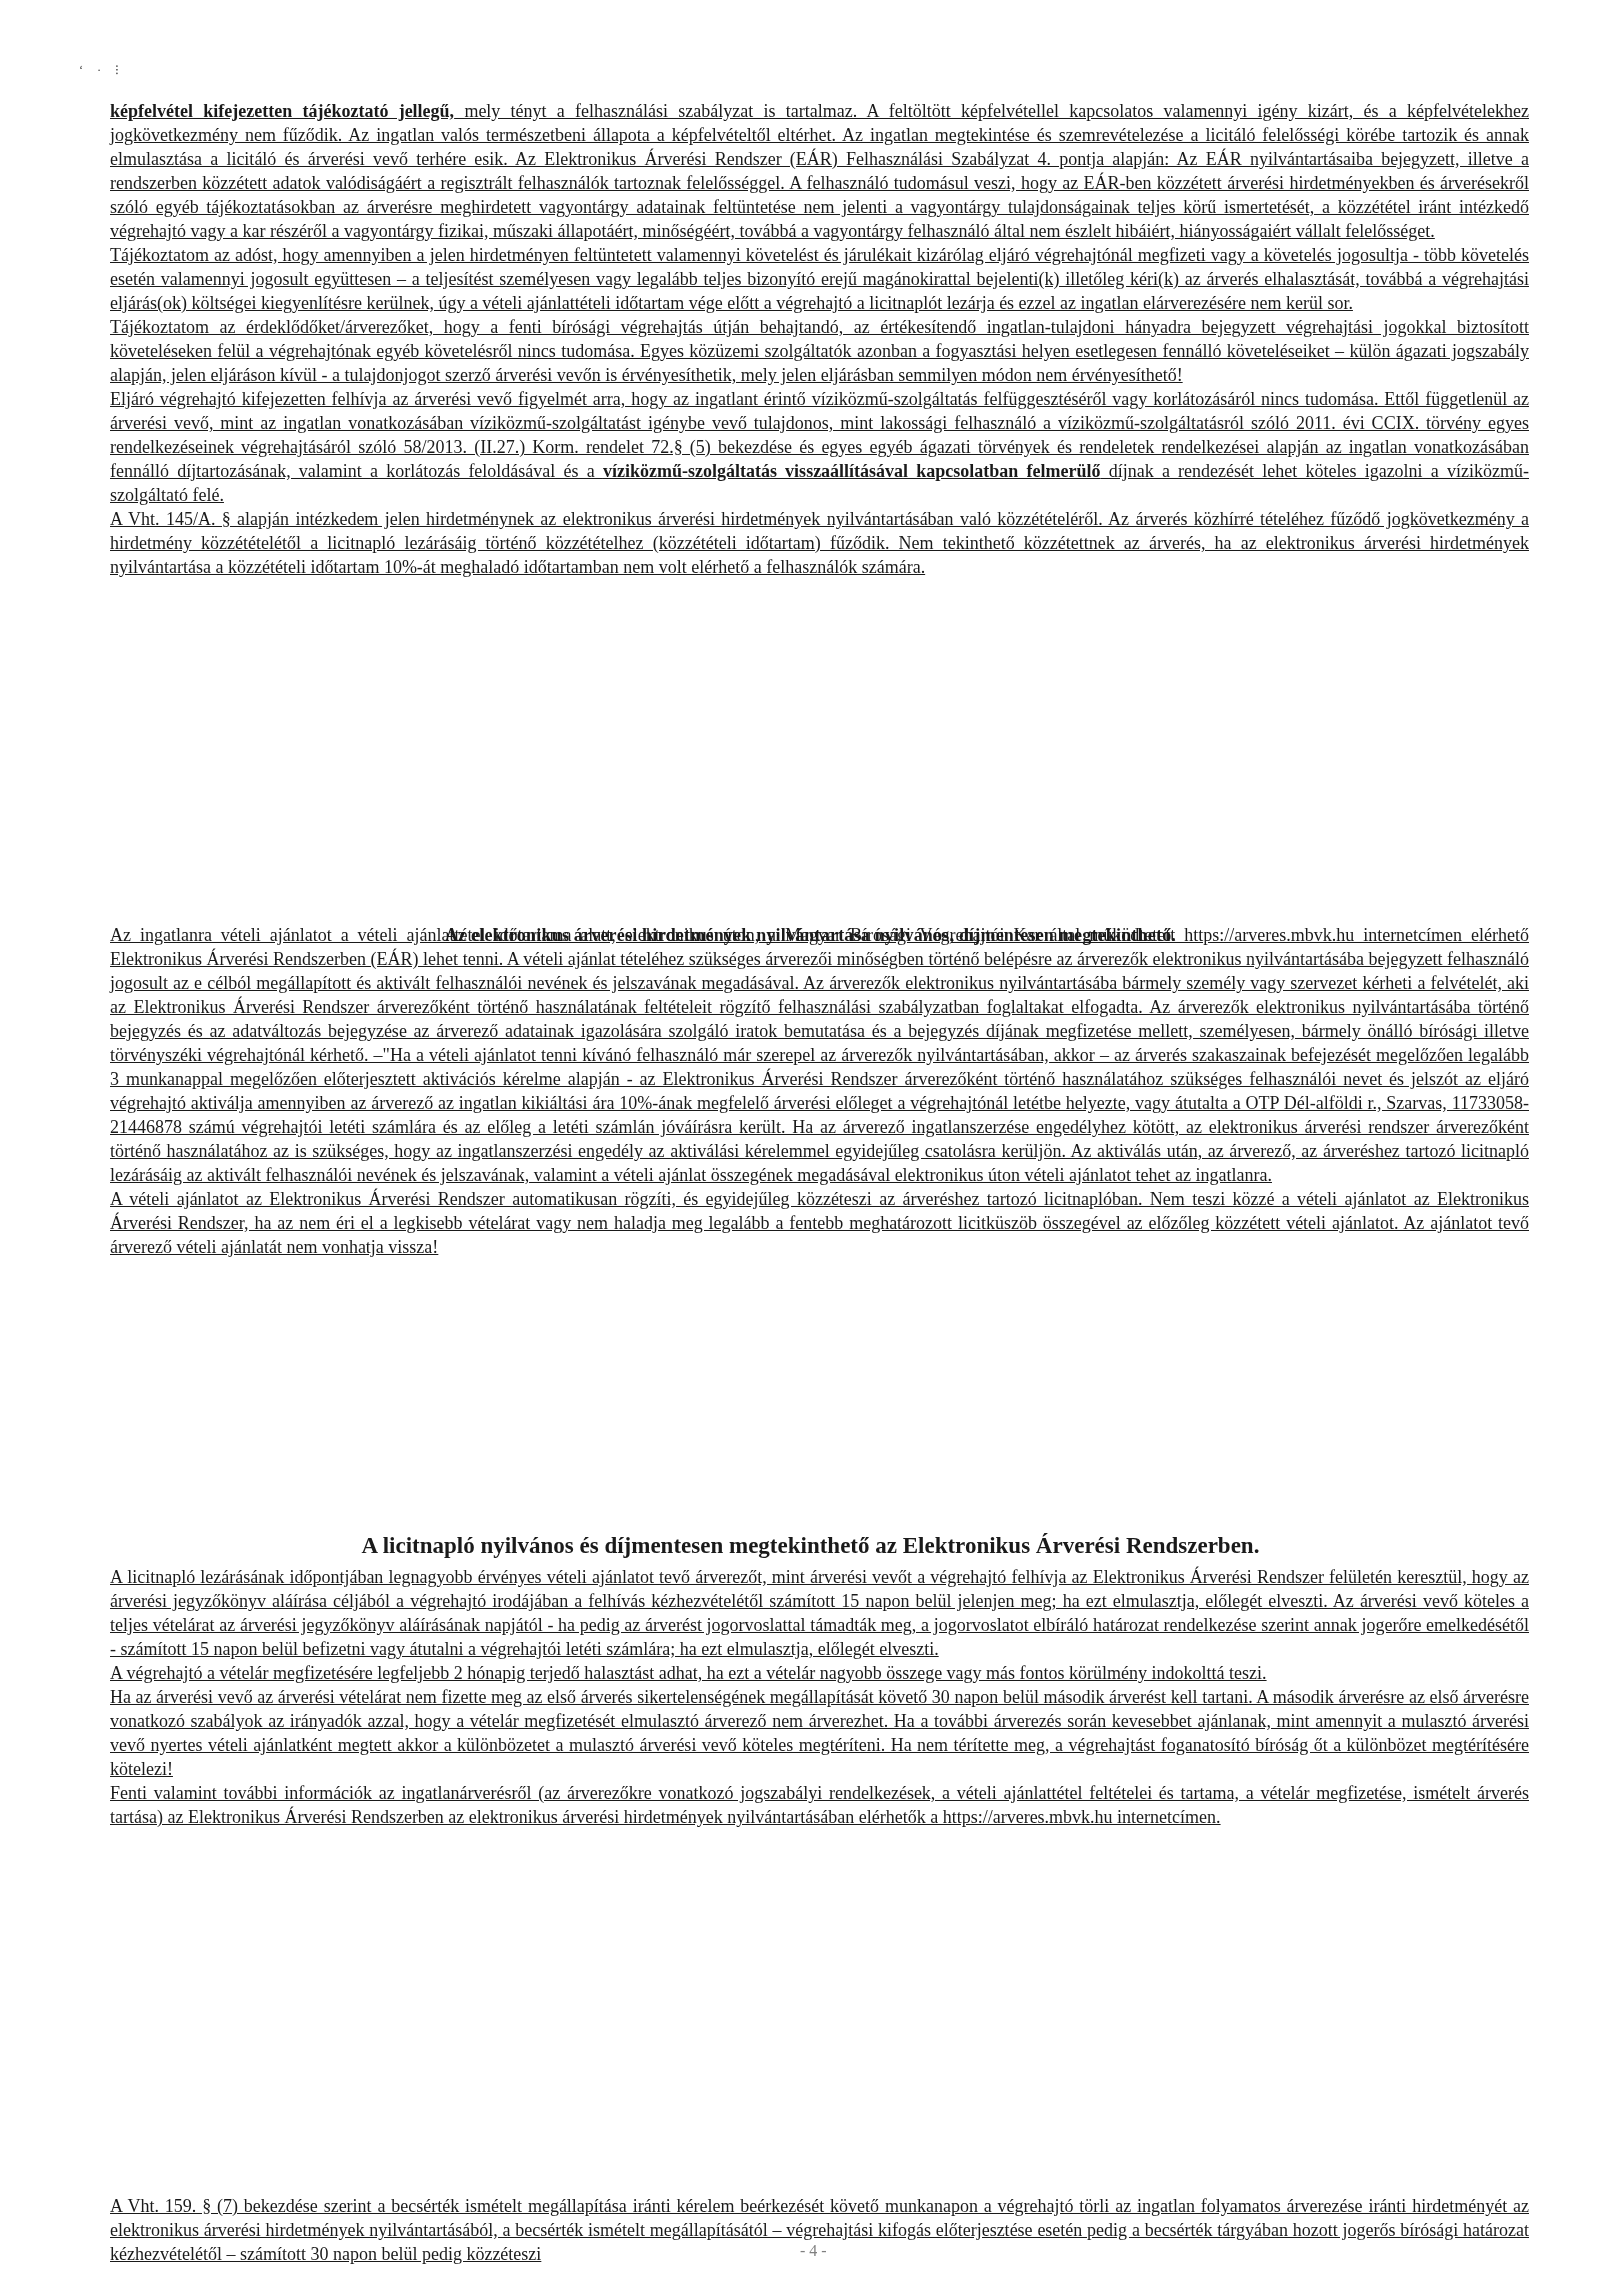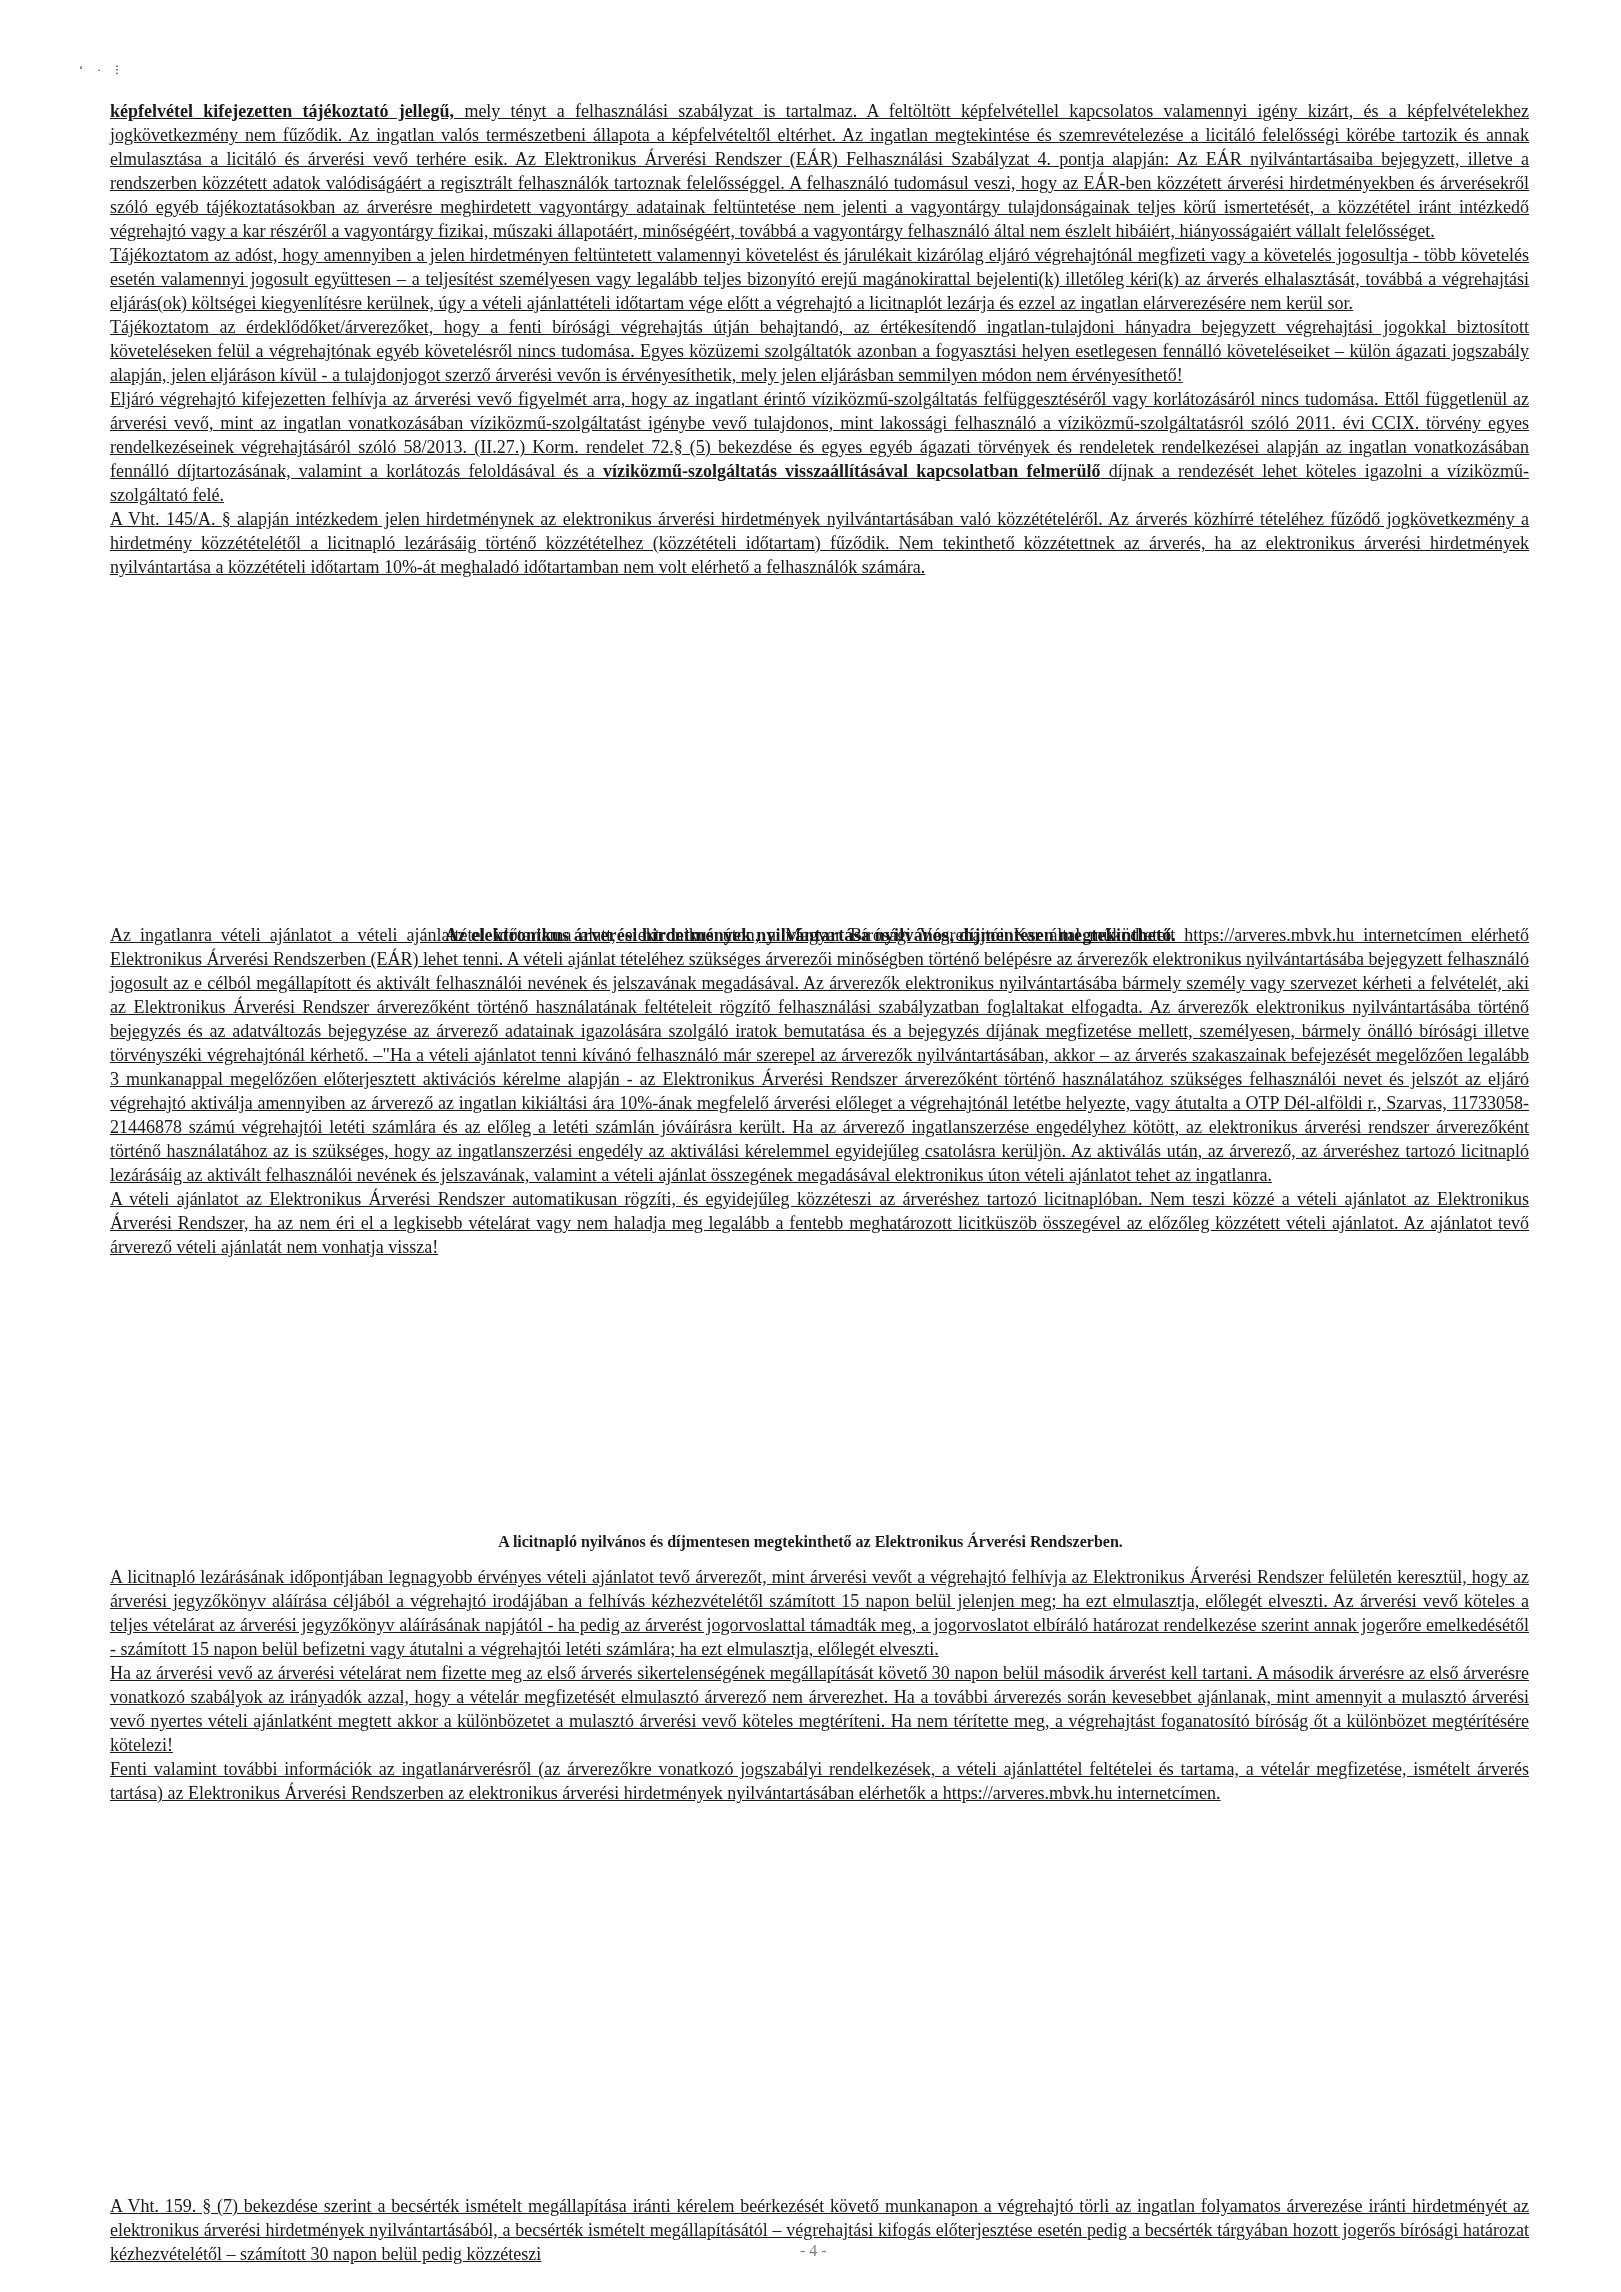--- a/index.html
+++ b/index.html
@@ -19,21 +19,21 @@
   .first-lead { font-weight: bold; }
   .b { font-weight: bold; }
   #block1 { top: 99px; }
   .h1 {
     position: absolute; left: 0; width: 1621px; text-align: center;
     font-weight: bold; font-size: 18px; top: 925px; letter-spacing: 0.2px;
   }
   #block2 { top: 923px; }
   .h2 {
     position: absolute; left: 0; width: 1621px; text-align: center;
-    font-weight: bold; font-size: 16px; top: 1533px; box-sizing: border-box;
+    font-weight: bold; font-size: 23px; top: 1533px; box-sizing: border-box;
   }
   #block3 { top: 1565px; }
   #block4 { top: 2183px; margin-top: 11px; }
   .page-no {
     position: absolute; left: 800px; top: 2242px; font-size: 16px; color: #555; opacity: 0.75;
   }
 </style>
 </head>
 <body>
 
@@ -51,20 +51,21 @@
 
   <div class="h1">Az elektronikus árverési hirdetmények nyilvántartása nyilvános, díjmentesen megtekinthető.</div>
   <div class="body-block" id="block2">
     <p>Az ingatlanra vételi ajánlatot a vételi ajánlattétel időtartama alatt, elektronikus úton, a Magyar Bírósági Végrehajtói Kar által működtetett https://arveres.mbvk.hu internetcímen elérhető Elektronikus Árverési Rendszerben (EÁR) lehet tenni. A vételi ajánlat tételéhez szükséges árverezői minőségben történő belépésre az árverezők elektronikus nyilvántartásába bejegyzett felhasználó jogosult az e célból megállapított és aktivált felhasználói nevének és jelszavának megadásával. Az árverezők elektronikus nyilvántartásába bármely személy vagy szervezet kérheti a felvételét, aki az Elektronikus Árverési Rendszer árverezőként történő használatának feltételeit rögzítő felhasználási szabályzatban foglaltakat elfogadta. Az árverezők elektronikus nyilvántartásába történő bejegyzés és az adatváltozás bejegyzése az árverező adatainak igazolására szolgáló iratok bemutatása és a bejegyzés díjának megfizetése mellett, személyesen, bármely önálló bírósági illetve törvényszéki végrehajtónál kérhető. –"Ha a vételi ajánlatot tenni kívánó felhasználó már szerepel az árverezők nyilvántartásában, akkor – az árverés szakaszainak befejezését megelőzően  legalább 3 munkanappal megelőzően előterjesztett aktivációs kérelme alapján - az Elektronikus Árverési Rendszer árverezőként történő használatához szükséges felhasználói nevet és jelszót az eljáró végrehajtó aktiválja amennyiben az árverező az ingatlan kikiáltási ára 10%-ának megfelelő árverési előleget a végrehajtónál letétbe helyezte, vagy átutalta a  OTP Dél-alföldi r., Szarvas, 11733058-21446878 számú végrehajtói letéti számlára és az előleg a letéti számlán jóváírásra került. Ha az árverező ingatlanszerzése engedélyhez kötött, az elektronikus árverési rendszer árverezőként történő használatához az is szükséges, hogy az ingatlanszerzési engedély az aktiválási kérelemmel egyidejűleg csatolásra kerüljön. Az aktiválás után, az árverező, az árveréshez tartozó licitnapló lezárásáig az aktivált felhasználói nevének és jelszavának, valamint a vételi ajánlat összegének megadásával elektronikus úton vételi ajánlatot tehet az ingatlanra.</p>
     <p>A vételi ajánlatot az Elektronikus Árverési Rendszer automatikusan rögzíti, és egyidejűleg közzéteszi az árveréshez tartozó licitnaplóban. Nem teszi közzé a vételi ajánlatot az Elektronikus Árverési Rendszer, ha az nem éri el a legkisebb vételárat vagy nem haladja meg legalább a fentebb meghatározott licitküszöb összegével az előzőleg közzétett vételi ajánlatot. Az ajánlatot tevő árverező vételi ajánlatát nem vonhatja vissza!</p>
   </div>
 
   <div class="h2">A licitnapló nyilvános és díjmentesen megtekinthető az Elektronikus Árverési Rendszerben.</div>
   <div class="body-block" id="block3">
     <p>A licitnapló lezárásának időpontjában legnagyobb érvényes vételi ajánlatot tevő árverezőt, mint árverési vevőt a végrehajtó felhívja az Elektronikus Árverési Rendszer felületén keresztül, hogy az árverési jegyzőkönyv aláírása céljából a végrehajtó irodájában a felhívás kézhezvételétől számított 15 napon belül jelenjen meg; ha ezt elmulasztja, előlegét elveszti. Az árverési vevő köteles a teljes vételárat az árverési jegyzőkönyv aláírásának napjától - ha pedig az árverést jogorvoslattal támadták meg, a jogorvoslatot elbíráló határozat rendelkezése szerint annak jogerőre emelkedésétől - számított 15 napon belül befizetni vagy átutalni a végrehajtói letéti számlára; ha ezt elmulasztja, előlegét elveszti.</p>
+    <p>A végrehajtó a vételár megfizetésére legfeljebb 2 hónapig terjedő halasztást adhat, ha ezt a vételár nagyobb összege vagy más fontos körülmény indokolttá teszi.</p>
     <p>Ha az árverési vevő az árverési vételárat nem fizette meg az első árverés sikertelenségének megállapítását követő 30 napon belül második árverést kell tartani. A második árverésre az első árverésre vonatkozó szabályok az irányadók azzal, hogy a vételár megfizetését elmulasztó árverező nem árverezhet. Ha a további árverezés során kevesebbet ajánlanak, mint amennyit a mulasztó árverési vevő nyertes vételi ajánlatként megtett akkor a különbözetet a mulasztó árverési vevő köteles megtéríteni. Ha nem térítette meg, a végrehajtást foganatosító bíróság őt a különbözet megtérítésére kötelezi!</p>
     <p>Fenti valamint további információk az ingatlanárverésről (az árverezőkre vonatkozó jogszabályi rendelkezések, a vételi ajánlattétel feltételei és tartama, a vételár megfizetése, ismételt árverés tartása) az Elektronikus Árverési Rendszerben az elektronikus árverési hirdetmények nyilvántartásában elérhetők a https://arveres.mbvk.hu internetcímen.</p>
   </div>
 
   <div class="body-block" id="block4">
     <p>A Vht. 159. § (7) bekezdése szerint a becsérték ismételt megállapítása iránti kérelem beérkezését követő munkanapon a végrehajtó törli az ingatlan folyamatos árverezése iránti hirdetményét az elektronikus árverési hirdetmények nyilvántartásából, a becsérték ismételt megállapításától – végrehajtási kifogás előterjesztése esetén pedig a becsérték tárgyában hozott jogerős bírósági határozat kézhezvételétől – számított 30 napon belül pedig közzéteszi</p>
   </div>
 
   <div class="page-no">- 4 -</div>
 </div>

